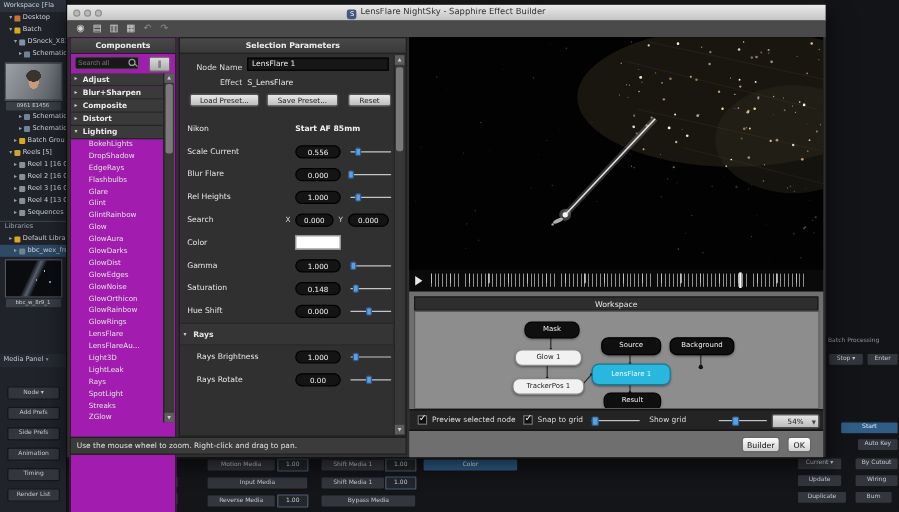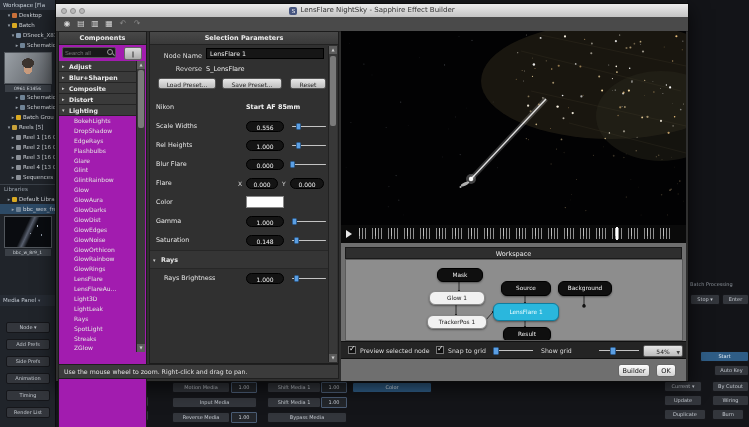--- a/index.html
+++ b/index.html
@@ -307,53 +307,53 @@
       <div class="render-row" id="render-row">
           <span class="arr">▸</span>
           <span>Render</span>
         </div>
     </div>
 
     <div class="params">
       <div class="panel-hd">Selection Parameters</div>
       <div class="nn-label" style="top:20px">Node Name</div>
       <input class="nn-input" value="LensFlare 1" style="">
-      <div class="nn-label" style="top:33px">Reverse</div>
+      <div class="nn-label" style="top:33px">Effect</div>
       <div class="fx-value">S_LensFlare</div>
       <div class="btn" style="left:8px;top:46px;width:58px">Load Preset...</div>
       <div class="btn" style="left:72px;top:46px;width:60px">Save Preset...</div>
       <div class="btn" style="left:140px;top:46px;width:36px">Reset</div>
       <div class="rows" id="param-rows">
           <div class="prow">
             <span class="plabel">Nikon</span>
             <span class="choice-val">Start AF 85mm</span>
           </div>
           <div class="prow">
-            <span class="plabel">Scale Widths</span>
+            <span class="plabel">Scale Current</span>
             <div class="pill" style="left: 96px;">0.556</div>
             <div class="slider" style="left: 142px;">
               <span class="handle" style="left: 20%; background: rgb(91, 159, 227);"></span>
+            </div>
+          </div>
+          <div class="prow">
+            <span class="plabel">Blur Flare</span>
+            <div class="pill" style="left: 96px;">0.000</div>
+            <div class="slider" style="left: 142px;">
+              <span class="handle" style="left: 3%; background: rgb(91, 159, 227);"></span>
             </div>
           </div>
           <div class="prow">
             <span class="plabel">Rel Heights</span>
             <div class="pill" style="left: 96px;">1.000</div>
             <div class="slider" style="left: 142px;">
               <span class="handle" style="left: 20%; background: rgb(91, 159, 227);"></span>
             </div>
           </div>
           <div class="prow">
-            <span class="plabel">Blur Flare</span>
-            <div class="pill" style="left: 96px;">0.000</div>
-            <div class="slider" style="left: 142px;">
-              <span class="handle" style="left: 3%; background: rgb(91, 159, 227);"></span>
-            </div>
-          </div>
-          <div class="prow">
-            <span class="plabel">Flare</span>
+            <span class="plabel">Search</span>
             <span class="xylab" style="left: 88px;">X</span>
             <div class="pill" style="left: 96px; width: 32px;">0.000</div>
             <span class="xylab" style="left: 132px;">Y</span>
             <div class="pill" style="left: 140px; width: 34px;">0.000</div>
           </div>
           <div class="prow">
             <span class="plabel">Color</span>
             <div class="swatch" style="background: rgb(255, 255, 255);"></div>
           </div>
           <div class="prow">
@@ -363,29 +363,43 @@
               <span class="handle" style="left: 9%; background: rgb(91, 159, 227);"></span>
             </div>
           </div>
           <div class="prow">
             <span class="plabel">Saturation</span>
             <div class="pill" style="left: 96px;">0.148</div>
             <div class="slider" style="left: 142px;">
               <span class="handle" style="left: 16%; background: rgb(91, 159, 227);"></span>
             </div>
           </div>
+          <div class="prow">
+            <span class="plabel">Hue Shift</span>
+            <div class="pill" style="left: 96px;">0.000</div>
+            <div class="slider" style="left: 142px;">
+              <span class="handle" style="left: 46%; background: rgb(91, 159, 227);"></span>
+            </div>
+          </div>
           <div class="prow section">
             <span class="sect-arr">▾</span>
             <span class="plabel">Rays</span>
           </div>
           <div class="prow indent">
             <span class="plabel">Rays Brightness</span>
             <div class="pill" style="left: 96px;">1.000</div>
             <div class="slider" style="left: 142px;">
               <span class="handle" style="left: 16%; background: rgb(91, 159, 227);"></span>
+            </div>
+          </div>
+          <div class="prow indent">
+            <span class="plabel">Rays Rotate</span>
+            <div class="pill" style="left: 96px;">0.00</div>
+            <div class="slider" style="left: 142px;">
+              <span class="handle" style="left: 46%; background: rgb(91, 159, 227);"></span>
             </div>
           </div>
         </div>
       <div class="vsb2">
         <div class="sup" style="position:absolute;top:0;left:0;width:8px;height:8px;background:#5c5c5c;color:#ccc;font-size:4px;line-height:8px;text-align:center">▲</div>
         <div class="th" style="position:absolute;top:10px;left:1px;width:6px;height:70px;background:#7a7a7a;border-radius:2px"></div>
         <div class="sdn" style="position:absolute;bottom:0;left:0;width:8px;height:8px;background:#5c5c5c;color:#ccc;font-size:4px;line-height:8px;text-align:center">▼</div>
       </div>
     </div>
 

